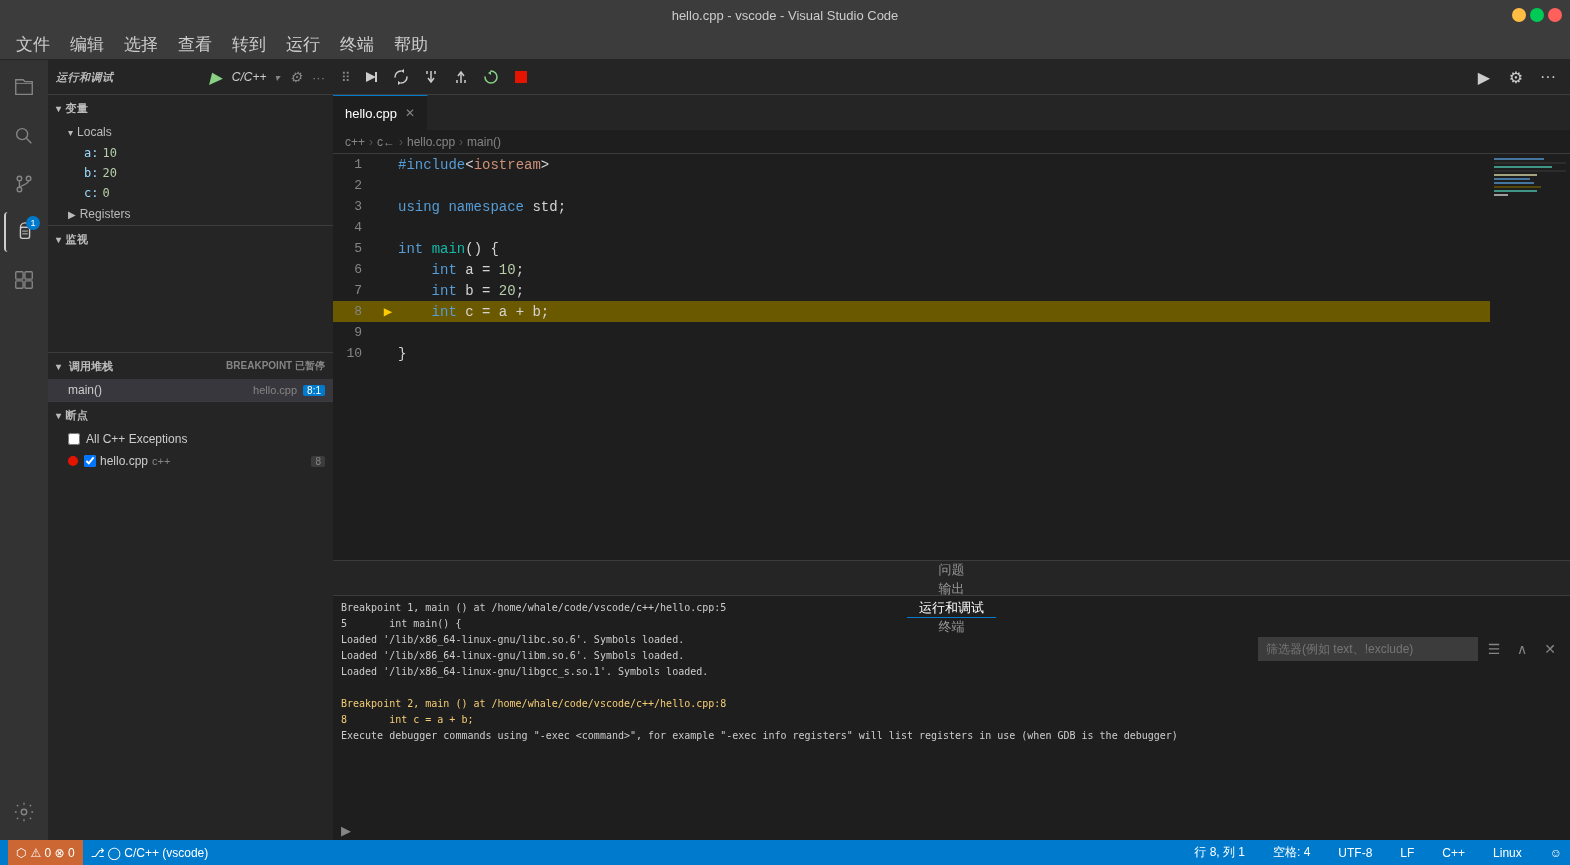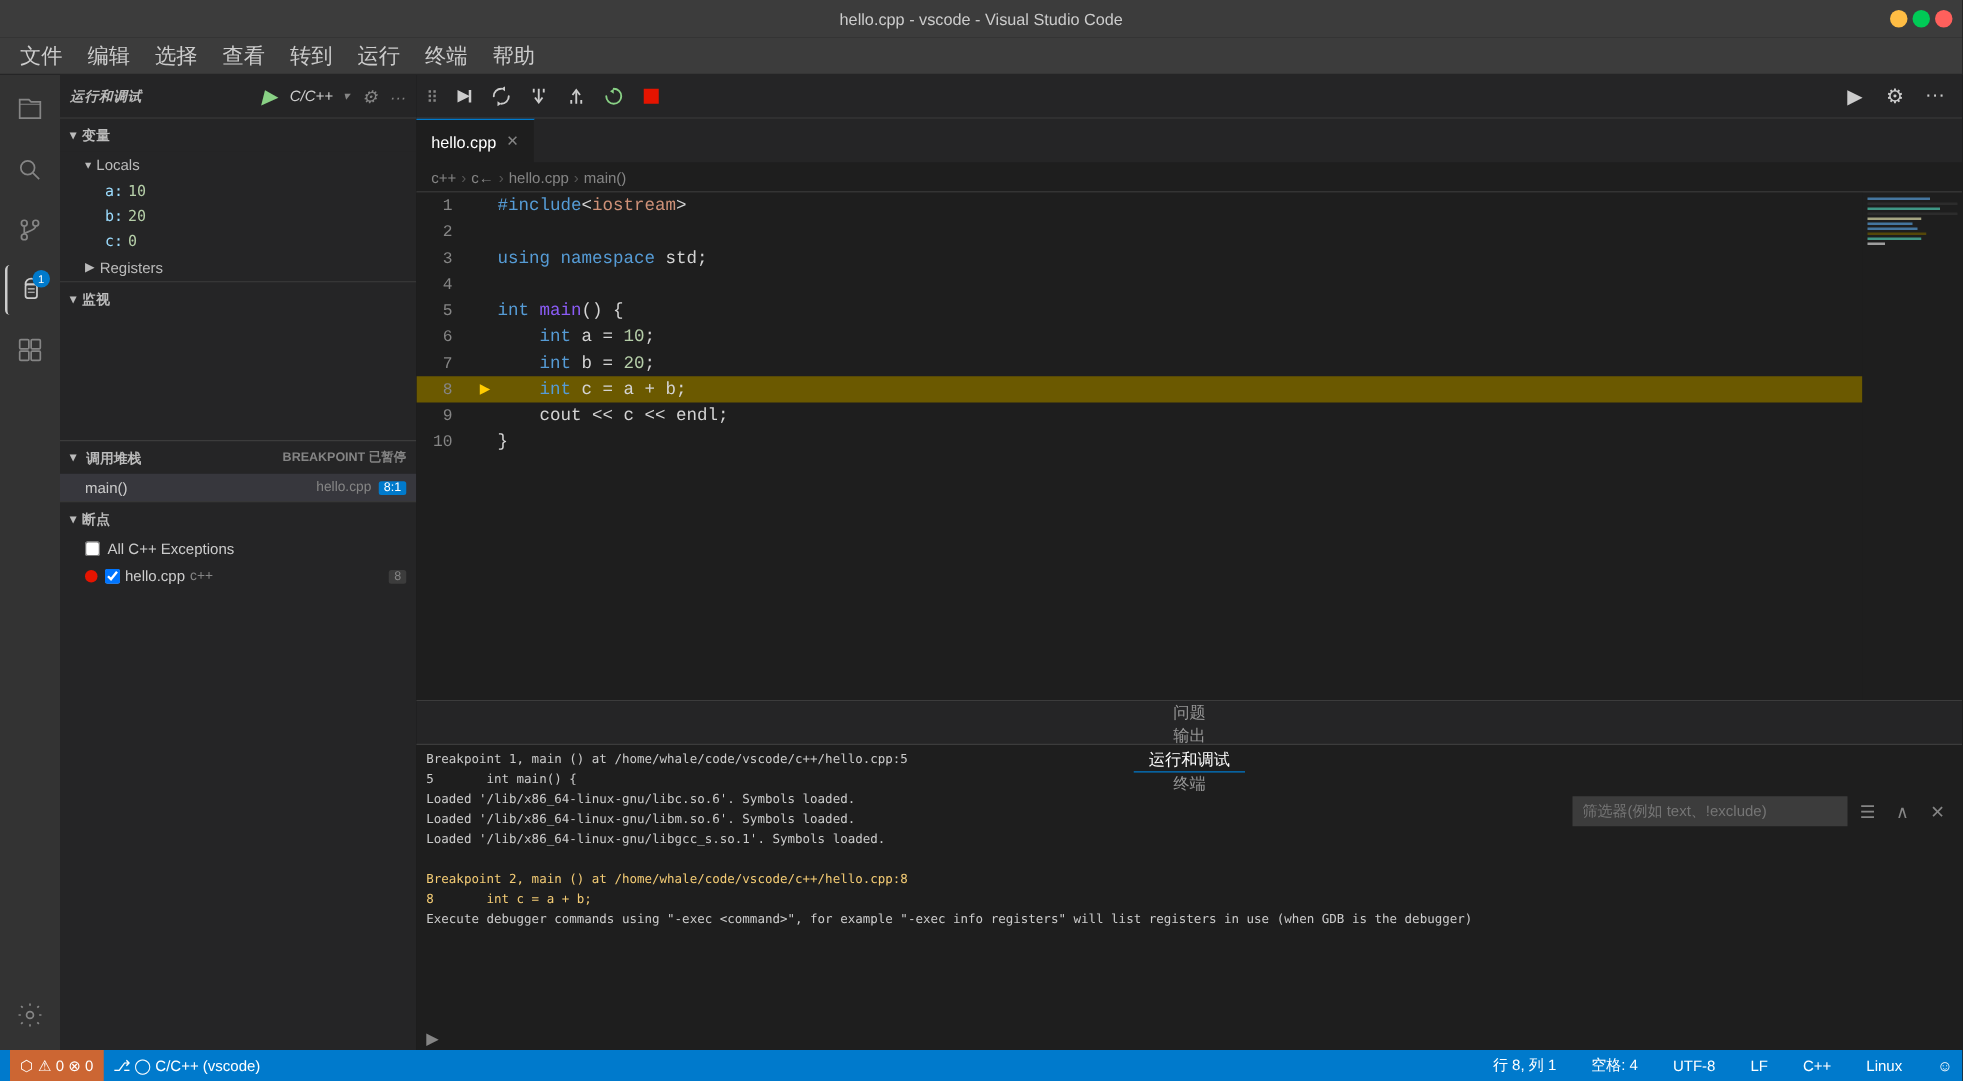--- a/index.html
+++ b/index.html
@@ -391,21 +391,21 @@
       align-items: center;
       justify-content: center;
     }
     .code-content {
       flex: 1;
       color: #d4d4d4;
       white-space: pre;
     }
     
     .kw { color: #569cd6; text-align: right; }
-    .fn-name { color: #8b5cf6; }
+    .fn-name { color: #14b8a6; }
     .num { color: #b5cea8; }
 
     
     .bottom-panel {
       height: 280px;
       background: #1e1e1e;
       border-top: 1px solid #3c3c3c;
       display: flex;
       flex-direction: column;
       flex-shrink: 0;
@@ -800,21 +800,20 @@
           <span class="line-num">8</span>
           <span class="breakpoint-gutter">
             <span style="color:#ffcc00;font-size:14px;">▶</span>
           </span>
           <span class="code-content">    <span class="kw">int</span> c = a + b;</span>
         </div>
 
         <div class="code-line">
           <span class="line-num">9</span>
           <span class="breakpoint-gutter"></span>
-          <span class="code-content">    cout &lt;&lt; c &lt;&lt; endl;</span>
         </div>
 
         <div class="code-line">
           <span class="line-num">10</span>
           <span class="breakpoint-gutter"></span>
           <span class="code-content">}</span>
         </div>
       </div>
 
       <div class="minimap">

